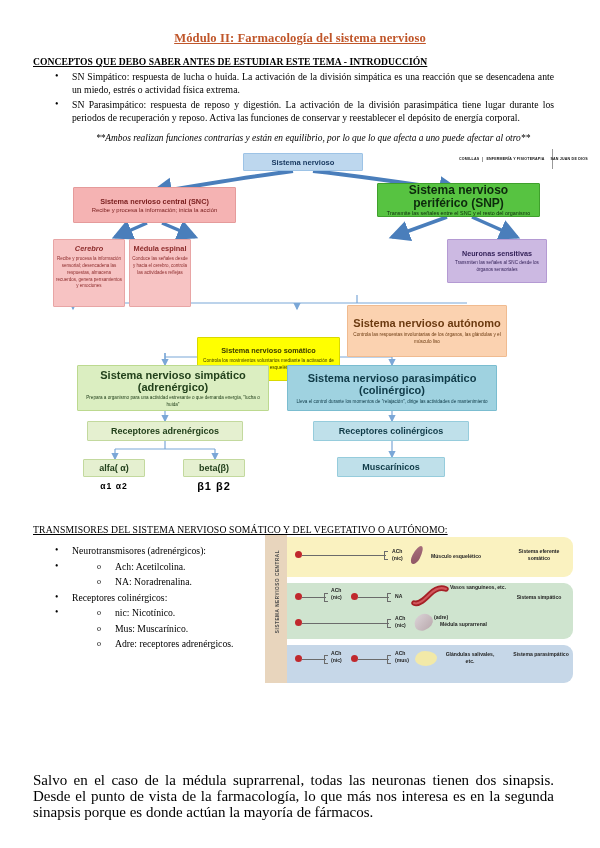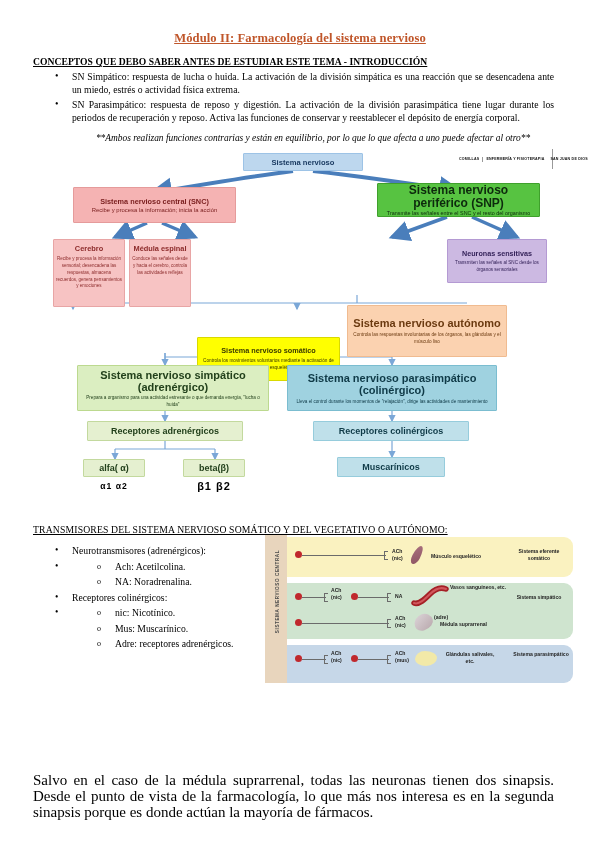--- a/index.html
+++ b/index.html
@@ -260,21 +260,21 @@
       <span class="t" style="font-size:7.3px;">Sistema nervioso central (SNC)</span>
       <span class="s" style="font-size:5.9px;margin-top:2px;">Recibe y procesa la información; inicia la acción</span>
     </div>
 
     <div class="dbox c-green" style="left:330px;top:34px;width:163px;height:34px;font-size:7.1px;">
       <span class="t" style="font-size:12px;color:#0d2a0d;">Sistema nervioso periférico (SNP)</span>
       <span class="s" style="font-size:5.4px;margin-top:2px;color:#0d2a0d;">Transmite las señales entre el SNC y el resto del organismo</span>
     </div>
 
     <div class="dbox c-redlt" style="left:6px;top:90px;width:72px;height:68px;justify-content:flex-start;padding-top:5px;">
-      <span class="t" style="font-size:7.4px;">Cerebro</span>
+      <span class="t" style="font-size:7.4px;font-style:italic;">Cerebro</span>
       <span class="s" style="font-size:4.5px;margin-top:3px;line-height:1.5;">Recibe y procesa la información sensorial; desencadena las respuestas, almacena recuerdos, genera pensamientos y emociones</span>
     </div>
 
     <div class="dbox c-redlt" style="left:82px;top:90px;width:62px;height:68px;justify-content:flex-start;padding-top:5px;">
       <span class="t" style="font-size:7.4px;">Médula espinal</span>
       <span class="s" style="font-size:4.5px;margin-top:3px;line-height:1.5;">Conduce las señales desde y hacia el cerebro, controla las actividades reflejas</span>
     </div>
 
 
     <div class="dbox c-purple" style="left:400px;top:90px;width:100px;height:44px;">

